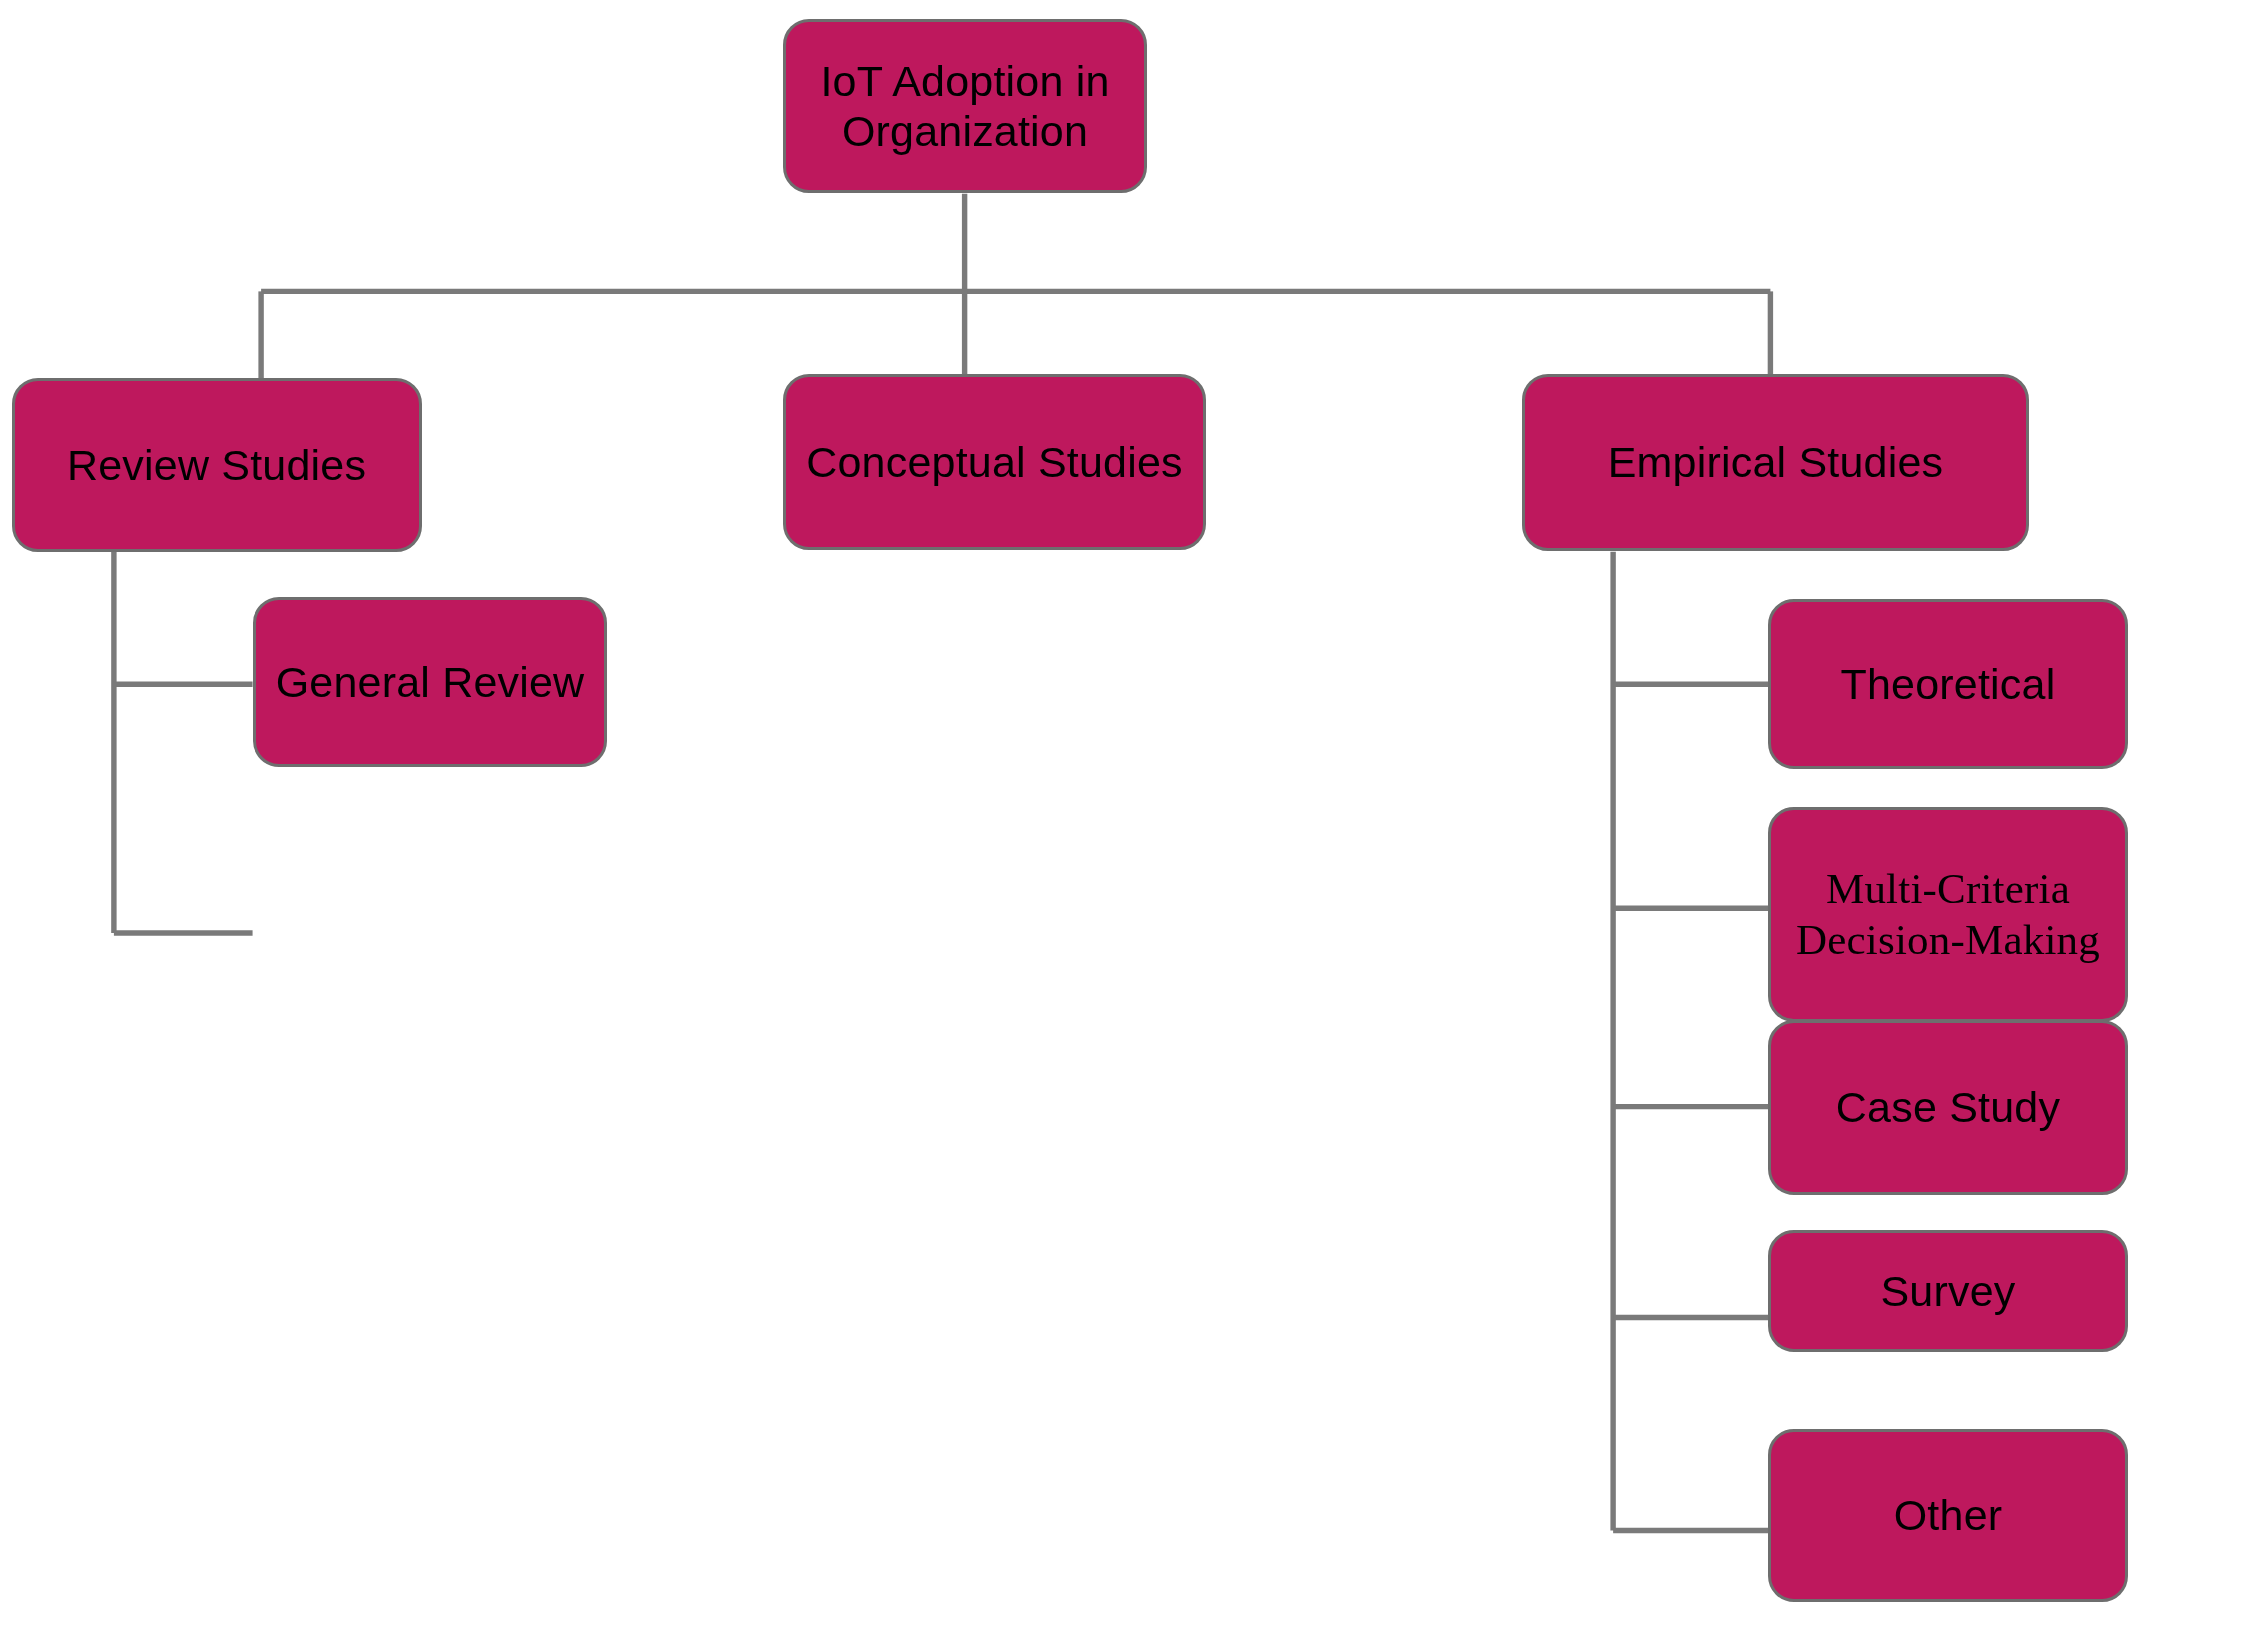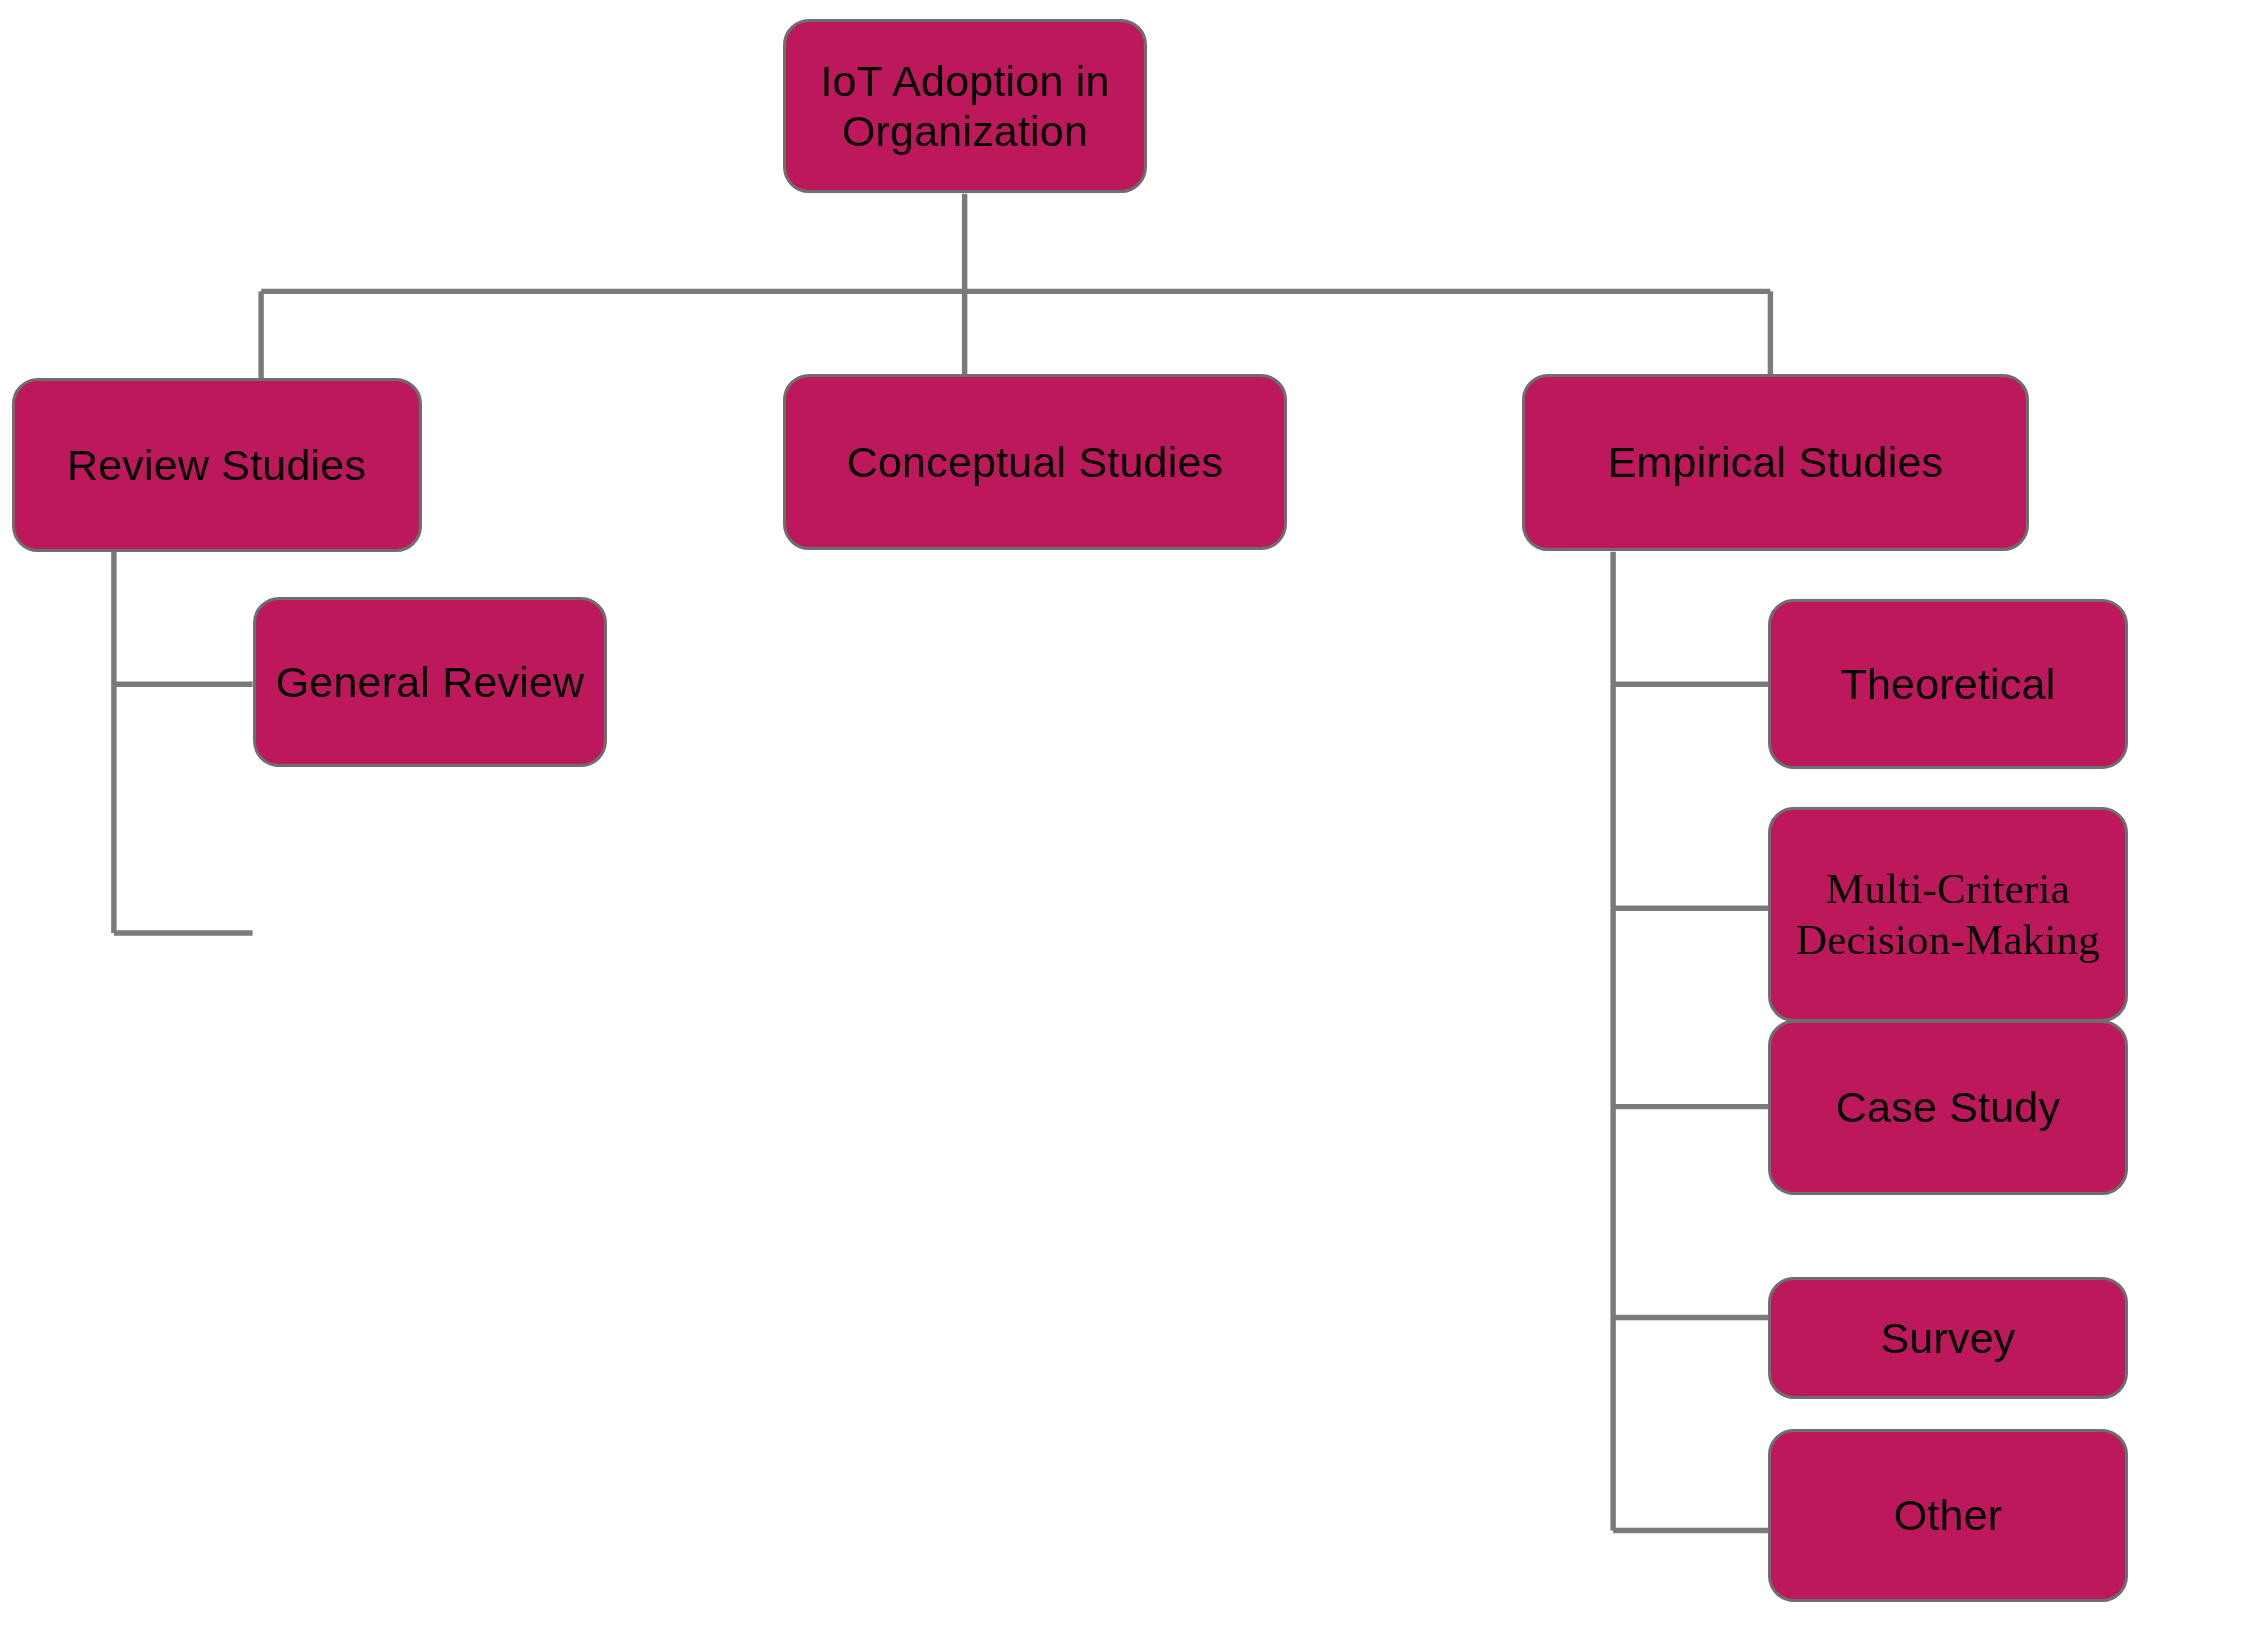--- a/index.html
+++ b/index.html
@@ -41,28 +41,28 @@
     z-index: 2;
   }
   .node .lbl {
     display: block;
     padding: 0 11px;
     white-space: pre-line;
   }
   
   #node-root            { left:783px; top:19.4px;   width:364px; height:174px; }
   #node-review          { left:11.6px;   top:378px;  width:410px; height:174px; }
-  #node-conceptual      { left:783px; top:374px;  width:504px; height:176px;justify-content:center; }
+  #node-conceptual      { left:783px; top:374px;  width:423px; height:176px;justify-content:center; }
   #node-empirical       { left:1522px; top:374px;  width:507px; height:177px; }
   #node-general-review  { left:253px;  top:597px;  width:354px; height:170px; }
   #node-specialty-review{ left:253px;  top:844px; width:354px; height:176px; }
   #node-theoretical     { left:1768px; top:599px;  width:360px; height:170px; }
   #node-mcdm            { left:1768px; top:807px; width:360px; height:215px;font-family:Liberation Serif, serif; }
   #node-case-study      { left:1768px; top:1020px; width:360px; height:175px; }
-  #node-survey          { left:1768px; top:1230px; width:360px; height:122px;margin-top:47px; }
+  #node-survey          { left:1768px; top:1230px; width:360px; height:122px; }
   #node-other           { left:1768px; top:1429px; width:360px; height:173px; }
 </style>
 </head>
 <body>
 
 <div id="canvas">
 
   <svg id="edges" viewBox="0 0 2904 2124" preserveAspectRatio="none" aria-hidden="true">
     <g stroke="#7a7a7a" stroke-width="7" fill="none" stroke-linecap="butt">
 

